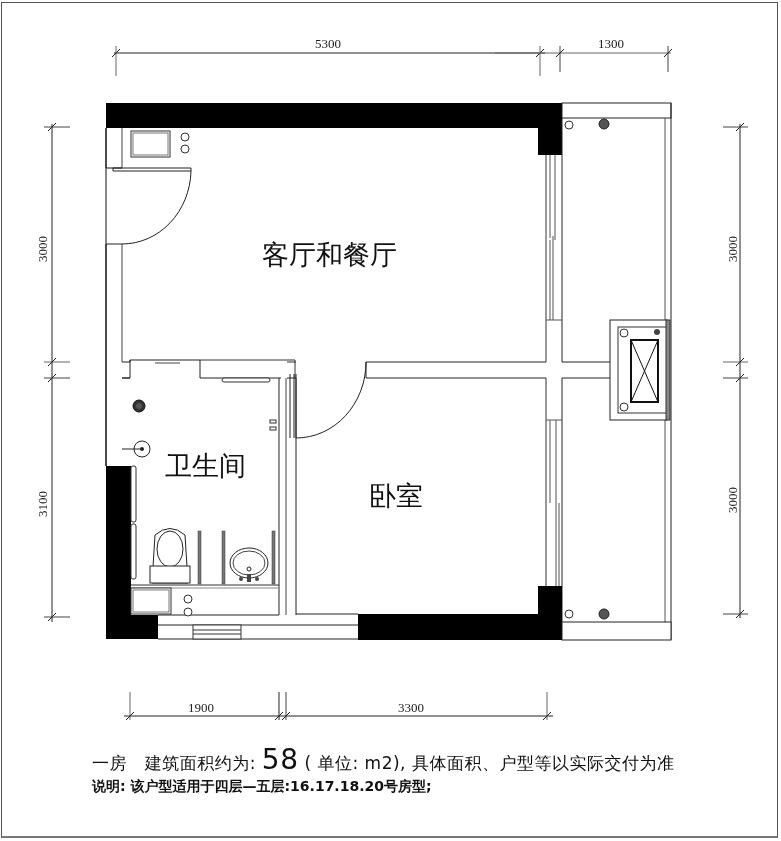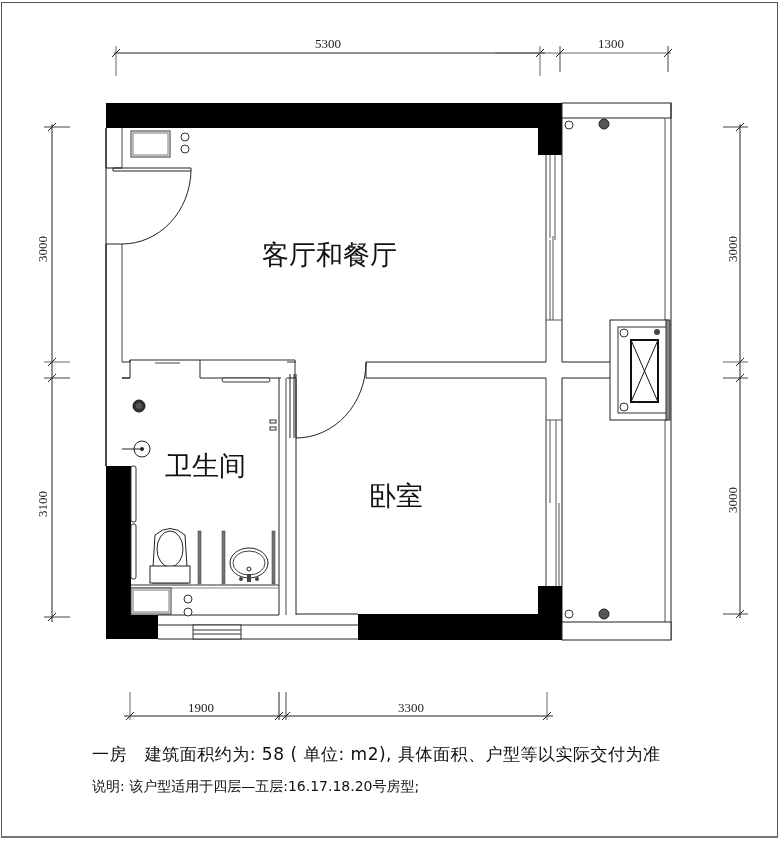--- a/index.html
+++ b/index.html
@@ -2,21 +2,21 @@
 <html><head>
   <meta charset="utf-8">
   <style>
     html, body { margin: 0; padding: 0; background: #ffffff; }
     body { width: 781px; height: 841px; position: relative; overflow: hidden; font-family: "DejaVu Serif", serif; }
     .frame { position: absolute; left: 1px; top: 2px; width: 777px; height: 836px; border: 1px solid #555; border-bottom: 2px solid #777; box-sizing: border-box; }
     svg.plan { position: absolute; left: 0; top: 0; }
     .dim-text { font-family: "Liberation Serif", "DejaVu Serif", serif; font-size: 13px; fill: #222; }
     .room-label { font-family: "DejaVu Sans", sans-serif; font-size: 27px; fill: #111; }
     .caption { position: absolute; left: 92px; top: 743px; font-family: "DejaVu Sans", sans-serif; font-size: 17px; color: #111; white-space: nowrap; letter-spacing: 0.5px; }
-    .note { position: absolute; left: 92px; top: 778px; font-family: "DejaVu Sans", sans-serif; font-size: 14px; color: #111; white-space: nowrap; font-weight: normal; }
+    .note { position: absolute; left: 92px; top: 778px; font-family: "DejaVu Sans", sans-serif; font-size: 14px; color: #111; white-space: nowrap; font-weight: bold; }
     .caption span, .note span { display: inline; text-align: center; }
   </style>
 </head>
 <body>
 
 <div class="frame"></div>
 
 <svg class="plan" width="781" height="841" viewBox="0 0 781 841">
 
   <g stroke="#222" stroke-width="1" fill="none">
@@ -225,20 +225,20 @@
   </g>
 
   <text class="room-label" x="262" y="264">客厅和餐厅</text>
   <text class="room-label" x="165" y="475">卫生间</text>
   <text class="room-label" x="369" y="505">卧室</text>
 </svg>
 
 <div class="caption">
   <span>一房</span>&nbsp;&nbsp;
   <span>建筑面积约为:</span>
-  <span style="font-size:17px;">58</span>
+  <span style="font-size:28px;">58</span>
   <span>( 单位: m2)</span><span>, 具体面积、户型等以实际交付为准</span>
 </div>
 
 <div class="note">
   <span>说明:</span>
   <span>该户型适用于四层—五层:16.17.18.20号房型;</span>
 </div>
 
 </body></html>

